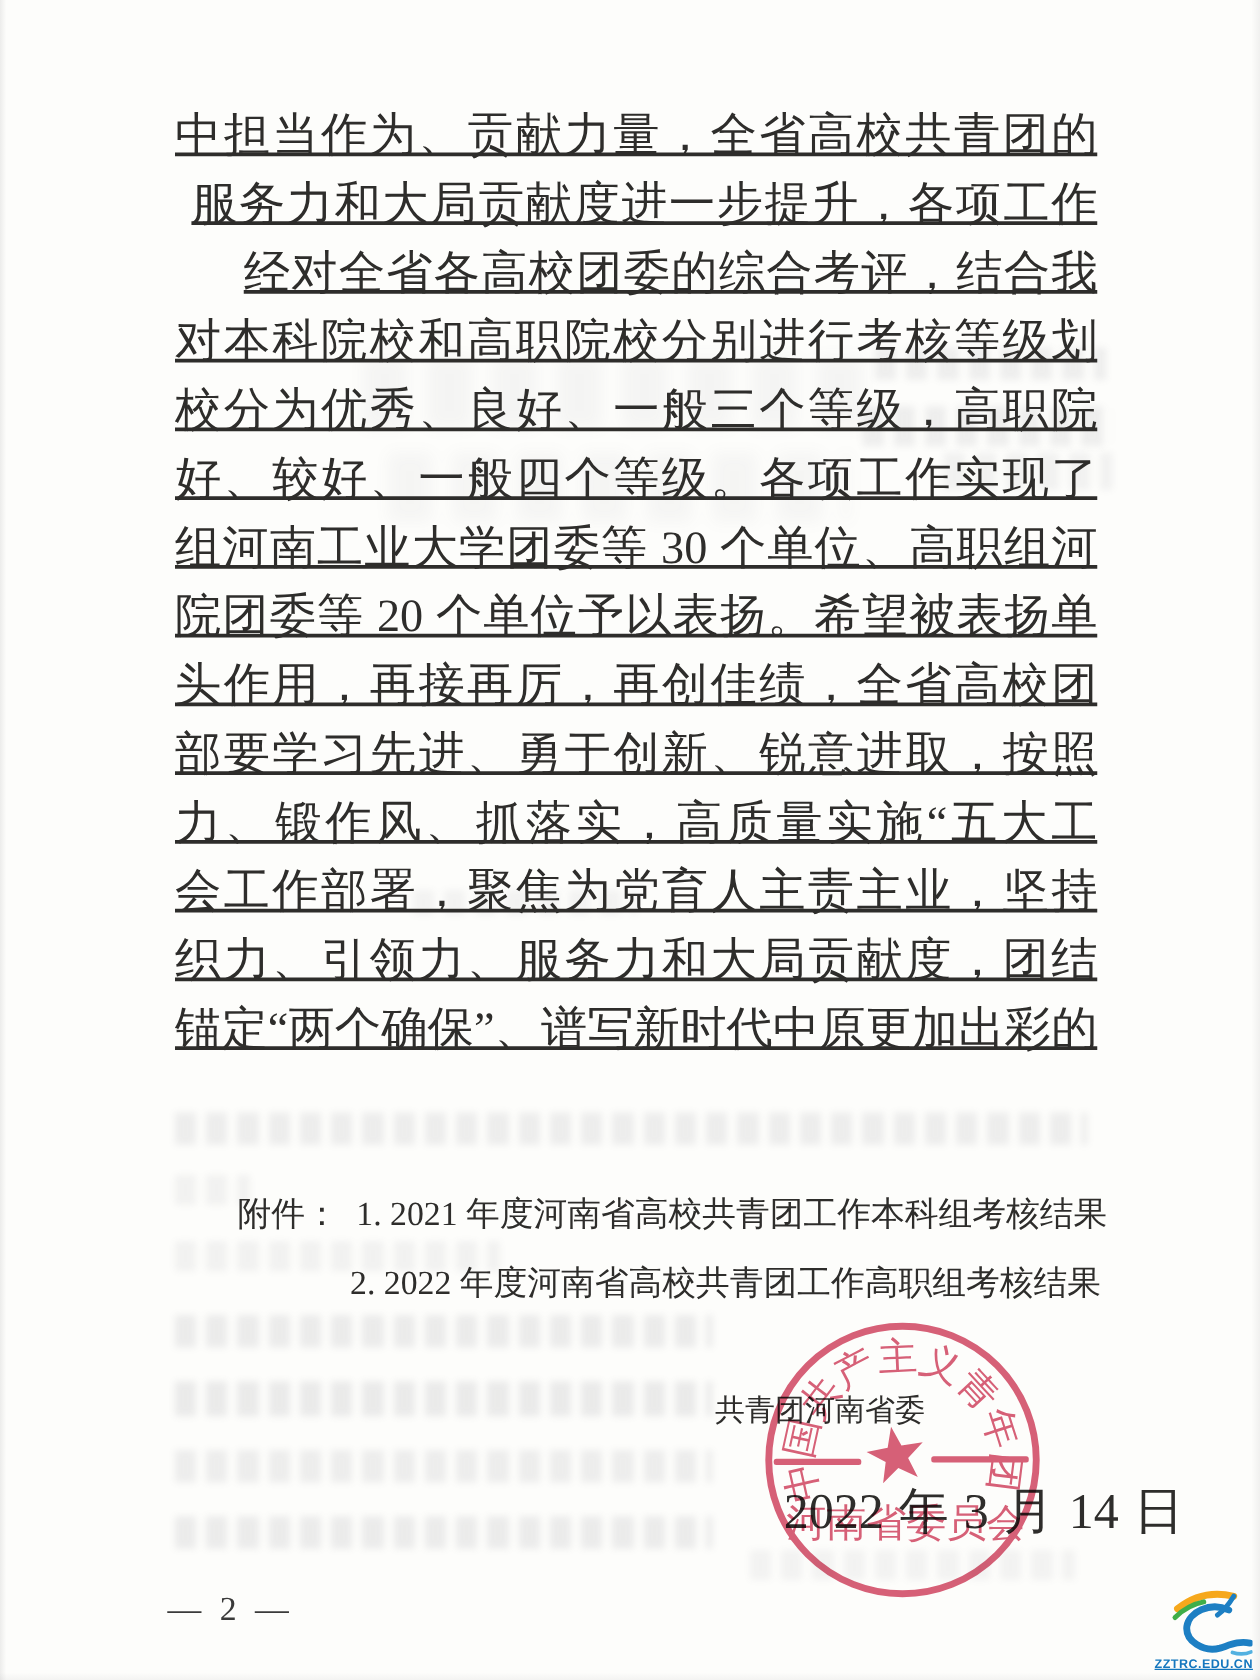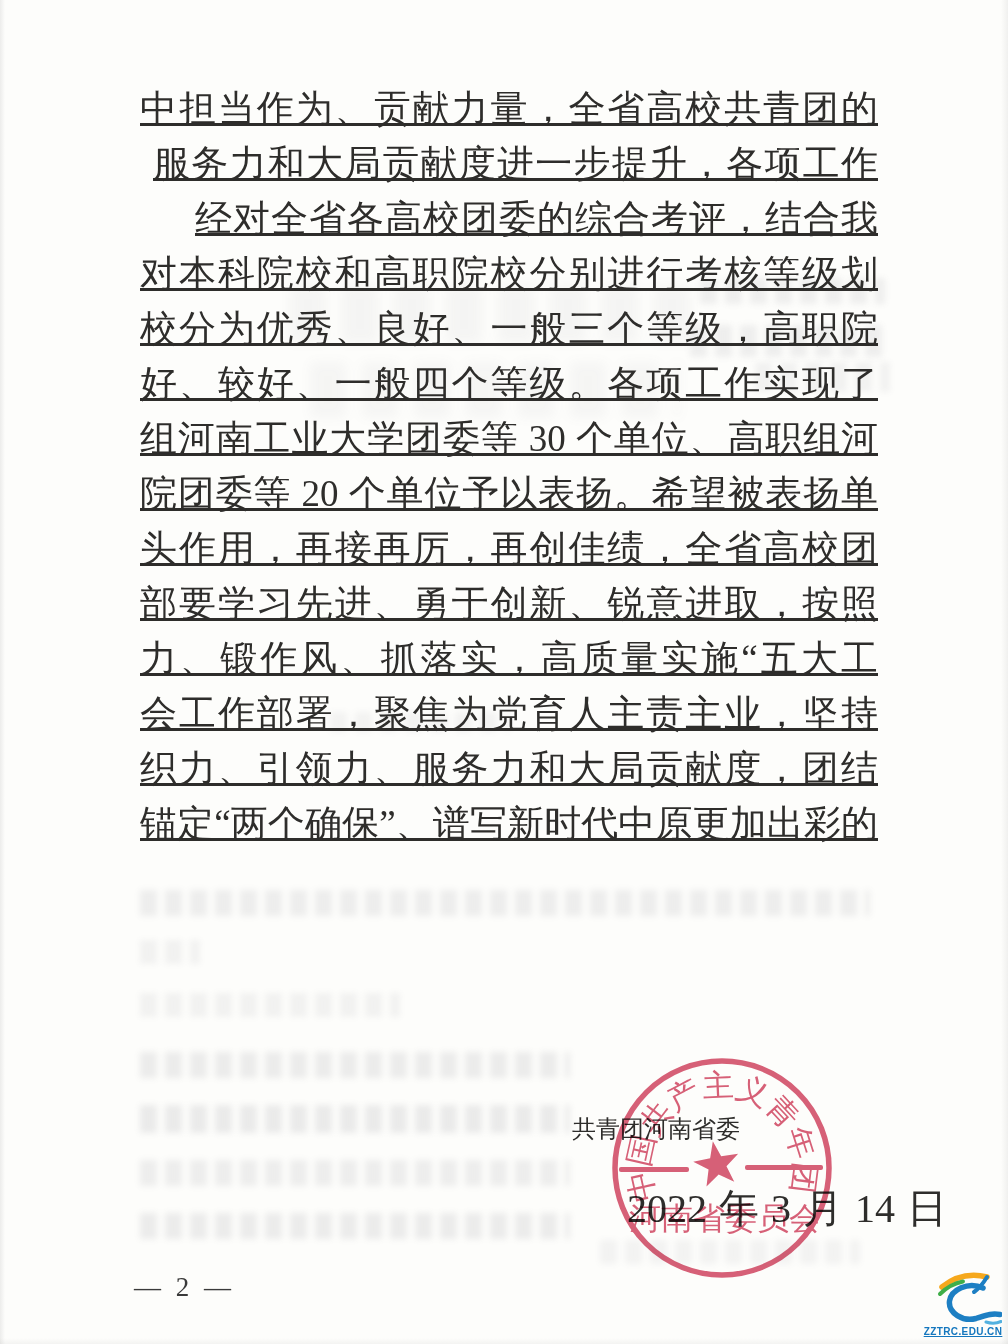--- a/index.html
+++ b/index.html
@@ -119,20 +119,28 @@
       <div class="line">组河南工业大学团委等 30 个单位、高职组河南职业技术学</div>
       <div class="line">院团委等 20 个单位予以表扬。希望被表扬单位发挥模范带</div>
       <div class="line">头作用，再接再厉，再创佳绩，全省高校团组织和广大团干</div>
       <div class="line">部要学习先进、勇于创新、锐意进取，按照省第十五次团代</div>
       <div class="line">力、锻作风、抓落实，高质量实施“五大工程”，持续提升组</div>
       <div class="line">会工作部署，聚焦为党育人主责主业，坚持实学实干，强能</div>
       <div class="line">织力、引领力、服务力和大局贡献度，团结引领团员青年为</div>
       <div class="line">锚定“两个确保”、谱写新时代中原更加出彩的绚丽篇章发挥</div>
     </div>
 
+  <div class="attachments">
+    <div class="attach-row first">
+      <span>附件：</span><span class="attach-item">1. 2021 年度河南省高校共青团工作本科组考核结果</span>
+    </div>
+    <div class="attach-row second">
+      <span>2. 2022 年度河南省高校共青团工作高职组考核结果</span>
+    </div>
+  </div>
 
   <div class="sig-org">共青团河南省委</div>
   <div class="sig-date">2022 年 3 月 14 日</div>
 
   <svg class="seal" viewBox="0 0 230 230">
     <circle cx="115" cy="115" r="107" fill="none" stroke-width="5.5" stroke="#d5536d"></circle>
     <g font-family="&quot;Liberation Serif&quot;,&quot;DejaVu Serif&quot;,serif" fill="#d5536d">
       <path id="sealArc" d="M 49.8 145.4 A 72 72 0 1 1 180.2 145.4" fill="none"></path>
       <text font-size="31">
         <textPath href="#sealArc" startOffset="0" textLength="282" lengthAdjust="spacingAndGlyphs">中国共产主义青年团</textPath>

